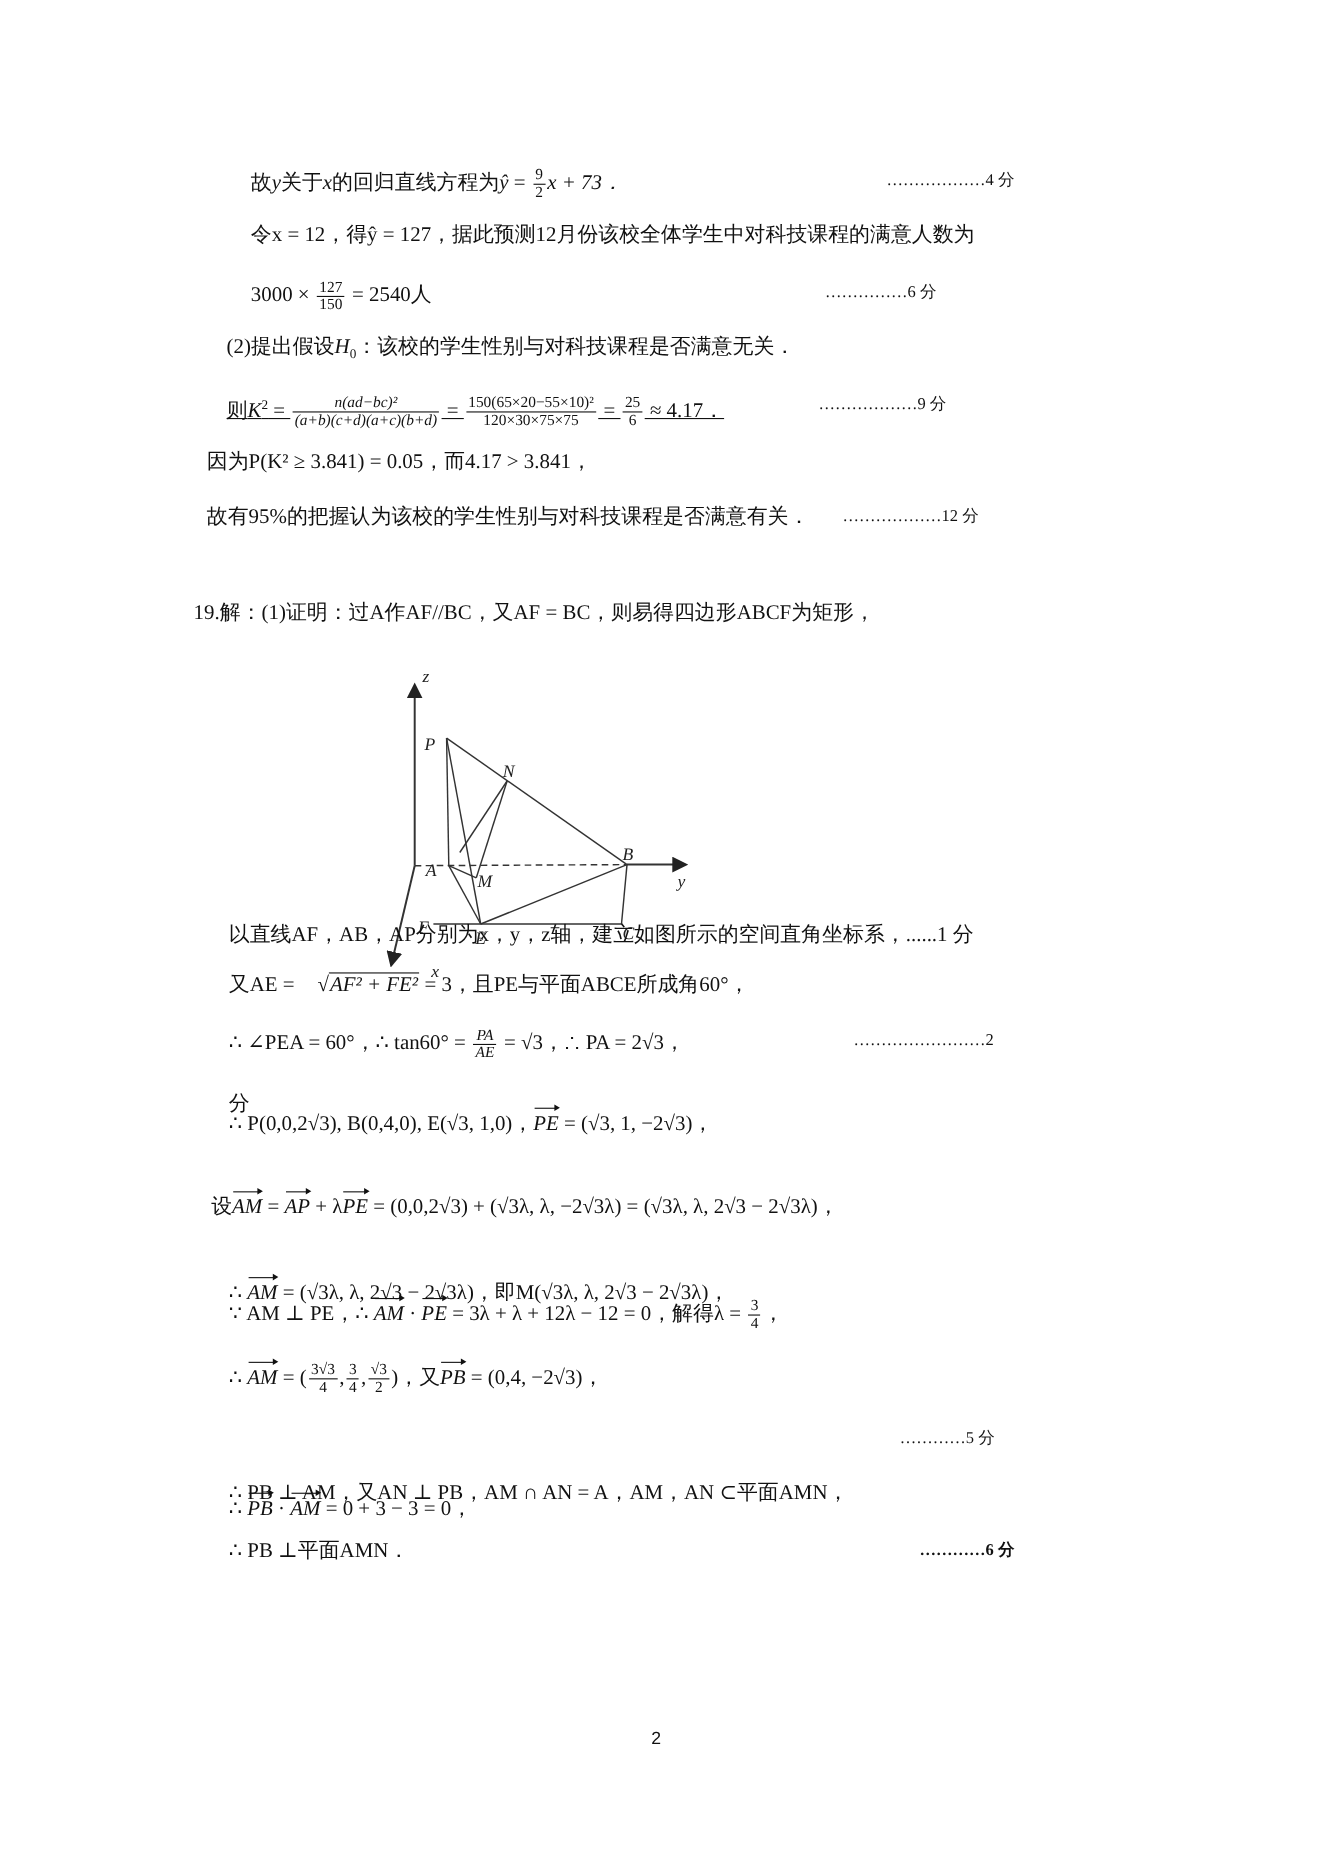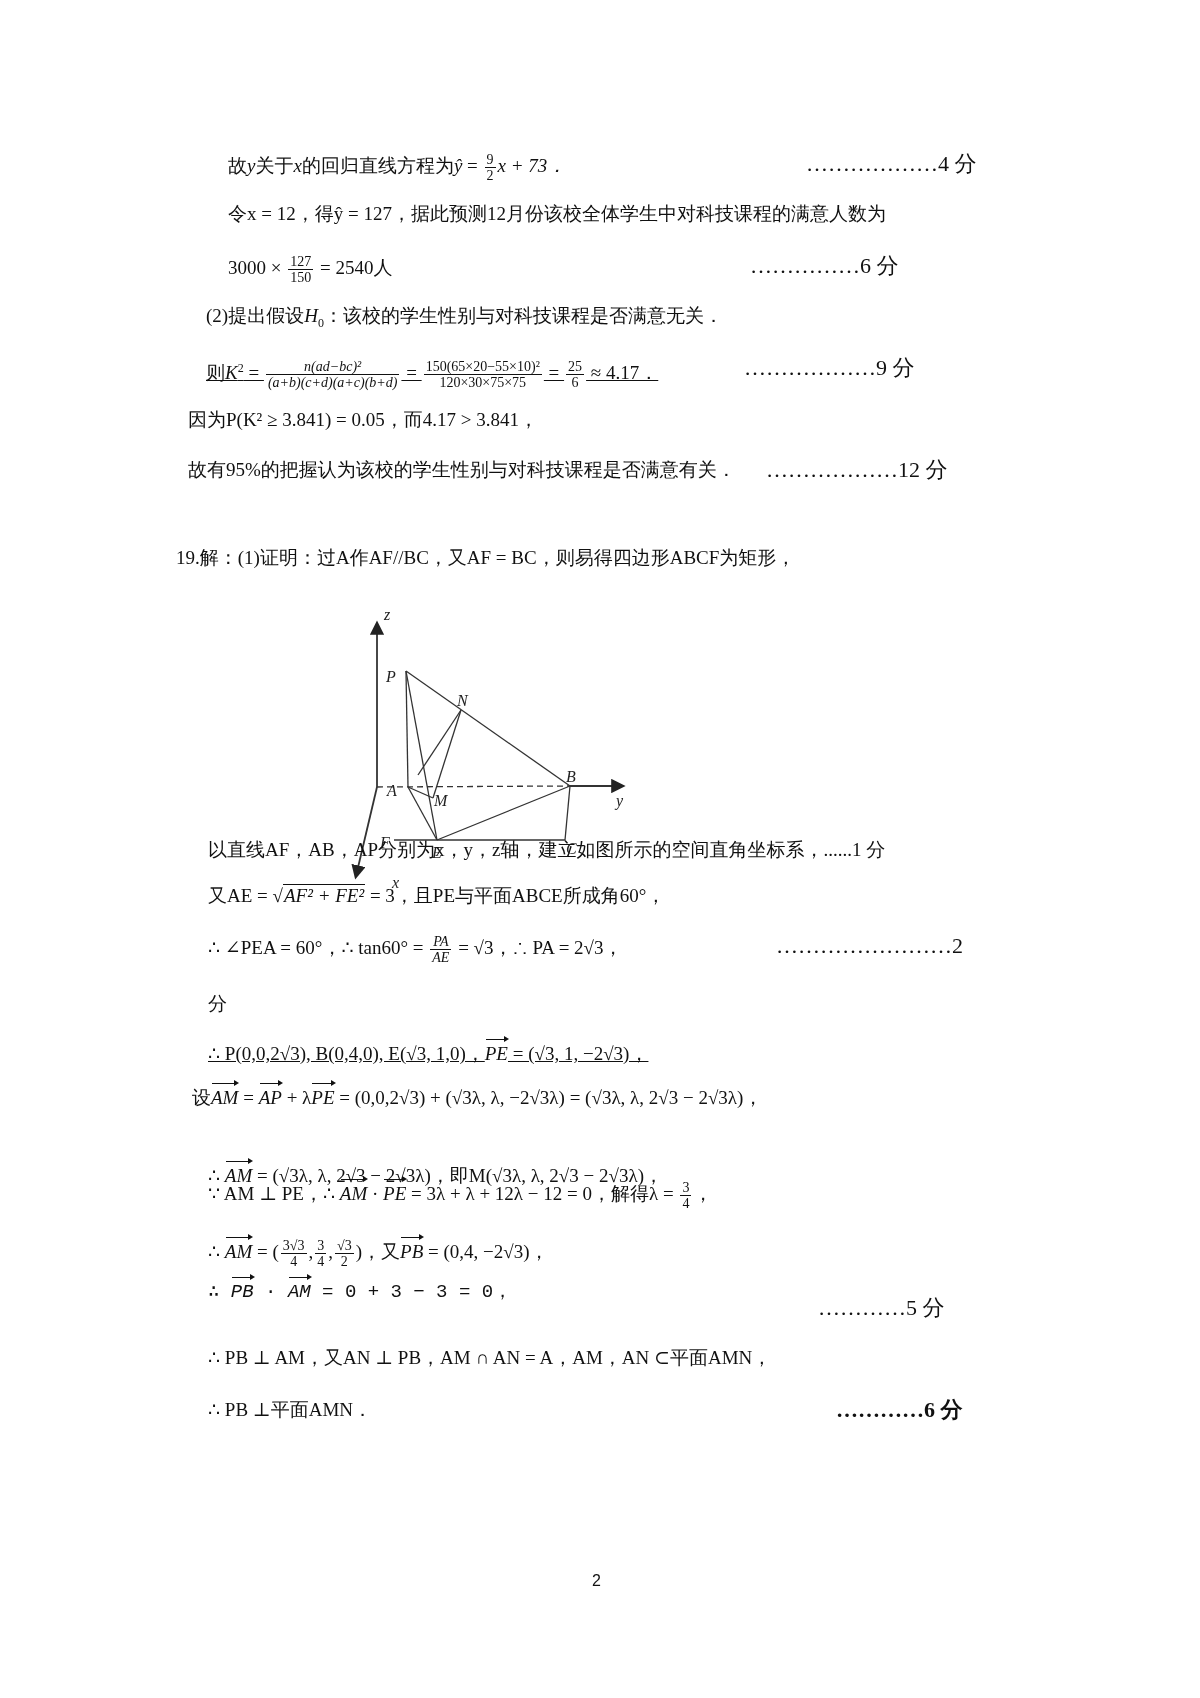--- a/index.html
+++ b/index.html
@@ -1,27 +1,27 @@
 <!DOCTYPE html>
 <html><head>
 <meta charset="utf-8">
 <style>
   html, body { margin: 0; padding: 0; background: #ffffff; }
   body { width: 1200px; height: 1698px; position: relative; overflow: hidden;
          font-family: "Liberation Serif", "DejaVu Serif", serif; color: #111; }
   .line { position: absolute; font-size: 19px; line-height: 24px; white-space: nowrap; }
-  .score { position: absolute; font-size: 22px; line-height: 24px; white-space: nowrap; }
+  .score { position: absolute; font-size: 15px; line-height: 24px; white-space: nowrap; }
   .i { font-style: italic; }
   .frac { display: inline-block; vertical-align: middle; text-align: center; font-size: 14px; line-height: 15px; margin: 0 2px; }
   .frac > span { display: block; padding: 0 2px; }
   .frac > span.num { border-bottom: 1px solid #111; }
   .vec { position: relative; display: inline-block; font-style: italic; }
   .vec::before { content: ""; position: absolute; left: 1px; right: 1px; top: -3px; border-top: 1px solid #111; }
   .vec::after { content: ""; position: absolute; right: -1px; top: -6px; border: 3px solid transparent; border-left: 5px solid #111; border-right: 0; }
-  .sqrt { display: inline-block; }
+  .sqrt { display: inline-block; margin-left: 16px; }
   .sqrt > .rad { border-top: 1px solid #111; padding: 0 1px; }
   .sup { font-size: 12px; vertical-align: super; }
   .sub { font-size: 12px; vertical-align: sub; }
   #figure { position: absolute; left: 340px; top: 600px; width: 300px; height: 300px; }
   #page-num { position: absolute; left: 592px; top: 1572px; font-family: "Liberation Sans", sans-serif; font-size: 16px; }
 </style>
 </head>
 <body>
 
 <div class="line" style="left:228px; top:152px;">
@@ -97,41 +97,41 @@
 <div class="line" style="left:208px; top:884px;">
   <span>又AE = </span><span class="sqrt">√<span class="rad i">AF² + FE²</span></span><span> = 3，且PE与平面ABCE所成角60°，</span>
 </div>
 
 <div class="line" style="left:208px; top:934px;">
   <span>∴ ∠PEA = 60°，∴ tan60° = </span><span class="frac i"><span class="num">PA</span><span>AE</span></span><span> = √3，∴ PA = 2√3，</span>
 </div>
 <div class="score" style="left:776px; top:934px;">……………………2</div>
 <div class="line" style="left:208px; top:992px;">分</div>
 
-<div class="line" style="left:208px; top:1042px;text-decoration:underline;">
+<div class="line" style="left:208px; top:1010px;">
   <span>∴ P(0,0,2√3), B(0,4,0), E(√3, 1,0)，</span><span class="vec">PE</span><span> = (√3, 1, −2√3)，</span>
 </div>
 
 <div class="line" style="left:192px; top:1086px;">
   <span>设</span><span class="vec">AM</span><span> = </span><span class="vec">AP</span><span> + λ</span><span class="vec">PE</span><span> = (0,0,2√3) + (√3λ, λ, −2√3λ) = (√3λ, λ, 2√3 − 2√3λ)，</span>
 </div>
 
 <div class="line" style="left:208px; top:1130px;margin-top:34px;">
   <span>∴ </span><span class="vec">AM</span><span> = (√3λ, λ, 2√3 − 2√3λ)，即M(√3λ, λ, 2√3 − 2√3λ)，</span>
 </div>
 
 <div class="line" style="left:208px; top:1180px;">
   <span>∵ AM ⊥ PE，∴ </span><span class="vec">AM</span><span> · </span><span class="vec">PE</span><span> = 3λ + λ + 12λ − 12 = 0，解得λ = </span><span class="frac"><span class="num">3</span><span>4</span></span><span>，</span>
 </div>
 
 <div class="line" style="left:208px; top:1238px;">
   <span>∴ </span><span class="vec">AM</span><span> = (</span><span class="frac"><span class="num">3√3</span><span>4</span></span>,<span class="frac"><span class="num">3</span><span>4</span></span>,<span class="frac"><span class="num">√3</span><span>2</span></span><span>)，又</span><span class="vec">PB</span><span> = (0,4, −2√3)，</span>
 </div>
 
-<div class="line" style="left:208px; top:1280px;font-family:Liberation Mono, monospace;">
+<div class="line" style="left:208px; top:1360px;">
   <span>∴ </span><span class="vec">PB</span><span> · </span><span class="vec">AM</span><span> = 0 + 3 − 3 = 0，</span>
 </div>
 <div class="score" style="left:818px; top:1296px;">…………5 分</div>
 
 <div class="line" style="left:208px; top:1346px;">∴ PB ⊥ AM，又AN ⊥ PB，AM ∩ AN = A，AM，AN ⊂平面AMN，</div>
 
 <div class="line" style="left:208px; top:1398px;">∴ PB ⊥平面AMN．</div>
 <div class="score" style="left:836px; top:1398px;font-weight:bold;">…………6 分</div>
 
 <div id="page-num">2</div>

